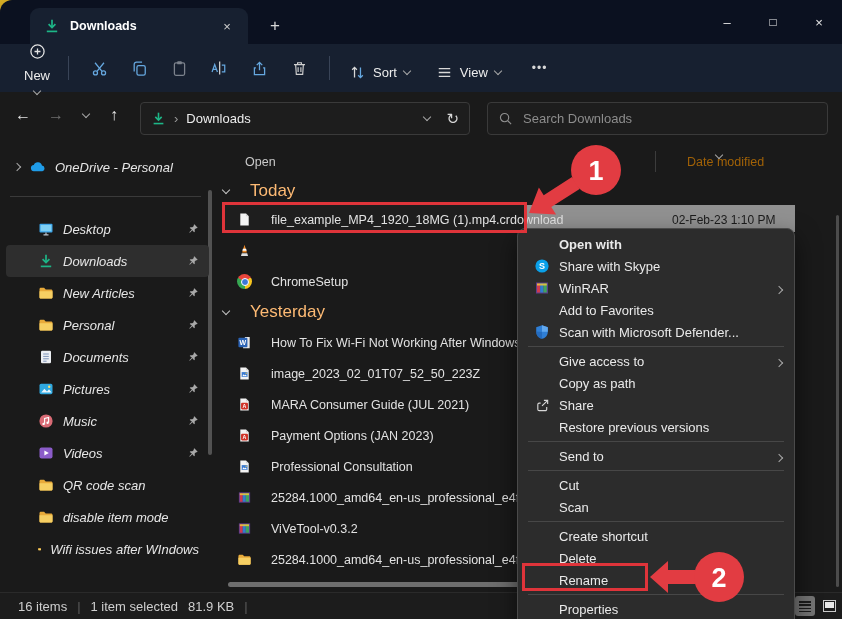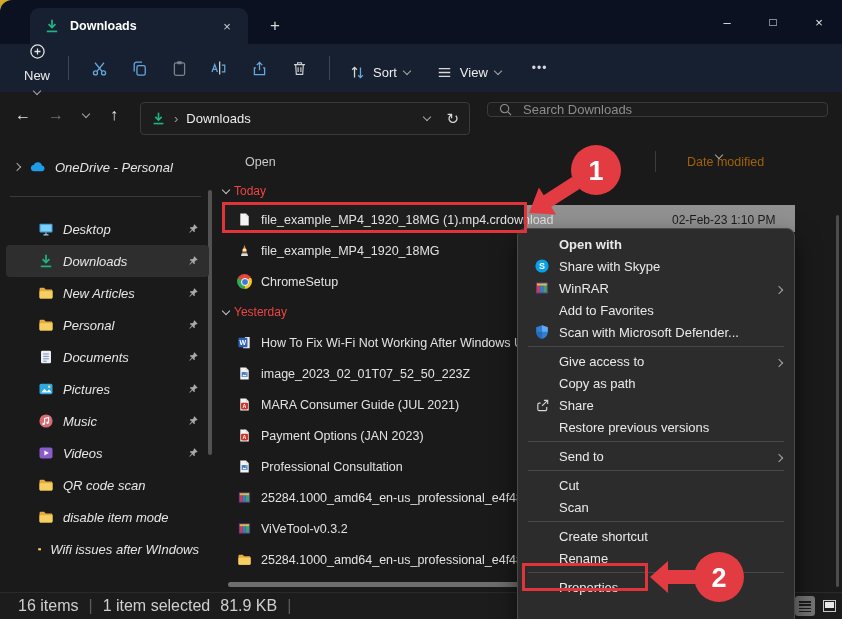--- a/index.html
+++ b/index.html
@@ -49,21 +49,21 @@
   .navbar { position:absolute; left:0; top:92px; right:0; height:53px; background:#1a1a1a; }
   .nav-ico { position:absolute; top:14px; font-size:16px; color:#e4e4e4; }
   .nav-ico.dim { color:#6e6e6e; }
   .addressbar { position:absolute; left:140px; top:10px; width:330px; height:33px;
     background:#1d1d1d; border:1px solid #3a3a3a; border-radius:4px;
     display:flex; align-items:center; padding:0 10px; gap:8px; }
   .addr-sep { color:#9a9a9a; font-size:13px; }
   .addr-path { color:#ededed; }
   .addr-right { margin-left:auto; display:flex; align-items:center; gap:16px; }
   .addr-refresh { color:#d6d6d6; font-size:15px; }
-  .searchbox { position:absolute; left:487px; top:10px; width:341px; height:15px;
+  .searchbox { position:absolute; left:487px; top:10px; width:341px; height:33px;
     background:#1d1d1d; border:1px solid #3a3a3a; border-radius:4px;
     display:flex; align-items:center; padding:0 10px; gap:10px; }
   .searchbox input { background:transparent; border:none; outline:none;
     color:#cfcfcf; font-size:13px; width:250px; font-family:"Liberation Sans",sans-serif; }
   .searchbox input::placeholder { color:#8d8d8d; }
 
   
   .sidebar { position:absolute; left:0; top:145px; width:215px; bottom:27px; background:#1a1a1a; }
   .od-row { position:absolute; left:0; top:6px; right:8px; height:32px;
     display:flex; align-items:center; padding-left:14px; gap:9px; border-radius:4px; }
@@ -79,40 +79,40 @@
 
   .ic { display:inline-block; vertical-align:middle; }
 
   
   .filearea { position:absolute; left:215px; top:145px; width:627px; bottom:27px; overflow:hidden; }
   .fl-head { position:relative; height:33px; display:flex; align-items:center; padding-left:30px;
     color:#c9c9c9; font-size:12.5px; }
   .col-sep { position:absolute; left:440px; top:6px; width:1px; height:21px; background:#3c3c3c; }
   .col-date { position:absolute; left:472px; top:0; height:33px; display:flex; align-items:center; color:#a16207; }
   .col-sortchev { position:absolute; left:501px; top:2px; }
-  .group-head { height:26px; display:flex; align-items:center; gap:5px; padding-left:8px;
-    color:#ef4444; font-size:12px; }
+  .group-head { height:26px; display:flex; align-items:center; gap:21px; padding-left:8px;
+    color:#fdba74; font-size:17px; }
   .group-head .chev { border-color:#c4c4c4; }
   .row { position:relative; height:31px; display:flex; align-items:center; gap:9px;
     padding-left:22px; font-size:12.5px; color:#e2e2e2; }
-  .row .fname { white-space:nowrap; position:relative; z-index:2; }
+  .row .fname { white-space:nowrap; position:relative; z-index:2;margin-left:10px; }
   .row.selrow .sel-band { position:absolute; left:9px; right:47px; top:1px; bottom:3px; background:#919191; z-index:0; }
   .row.selrow .sel-name-bg { position:absolute; left:9px; width:303px; top:1px; bottom:3px; background:#1e1e1e; z-index:1; }
   .row.selrow .ficon { position:relative; z-index:2; }
   .sel-date { position:absolute; left:457px; top:0; height:100%; display:flex; align-items:center;
     color:#1b1b1b; font-size:12px; z-index:1; }
   .h-scroll { position:absolute; left:13px; bottom:5px; width:292px; height:5px;
     background:#6e6e6e; border-radius:3px; }
   .v-scroll { position:absolute; right:3px; top:215px; height:372px; width:3px;
     background:#4c4c4c; border-radius:2px; z-index:6; }
 
   
   .statusbar { position:absolute; left:0; bottom:0; right:0; height:27px; background:#1c1c1c;
     border-top:1px solid #2a2a2a; display:flex; align-items:center; padding-left:18px; gap:10px;
-    font-size:16px; color:#cfcfcf; z-index:5; }
+    font-size:13px; color:#cfcfcf; z-index:5; }
   .st-sep { color:#5c5c5c; }
   .view-btns { position:absolute; right:3px; top:3px; display:flex; gap:4px; }
   .view-btn { width:20px; height:20px; border-radius:3px; display:flex; align-items:center; justify-content:center; }
   .view-btn.active { background:#757575; }
   .ic-lines { width:12px; height:11px;
     background:repeating-linear-gradient(180deg,#1d1d1d 0 1.6px,transparent 1.6px 3.3px); }
   .ic-thumb { position:relative; width:13px; height:12px; border:1.5px solid #c9c9c9; }
   .ic-thumb::after { content:''; position:absolute; inset:1px 1px 3px 1px; background:#e8e8e8; }
 
   
@@ -538,21 +538,20 @@
         <use href="#i-file"></use>
       </svg>
     <span class="fname">file_example_MP4_1920_18MG (1).mp4.crdownload</span>
     <span class="sel-date">02-Feb-23 1:10 PM</span>
   </div>
 
   <div class="row">
     <svg class="ic" width="15" height="15">
         <use href="#i-vlc"></use>
       </svg>
-    <span class="fname">file_example_MP4_1920_18MG</span>
   </div>
   <div class="row">
     <span class="ic-chrome"></span>
     <span class="fname">ChromeSetup</span>
   </div>
 
   <div class="group-head" style="height:30px">
     <span class="chev"></span>
     <span>Yesterday</span>
   </div>
@@ -698,20 +697,24 @@
     <span class="mi-ic"></span>
     <span class="mi-lbl">Scan</span>
   </div>
   <div class="mi-sepline"></div>
   <div class="mi">
     <span class="mi-ic"></span>
     <span class="mi-lbl">Create shortcut</span>
   </div>
   <div class="mi">
     <span class="mi-ic"></span>
+    <span class="mi-lbl">Delete</span>
+  </div>
+  <div class="mi">
+    <span class="mi-ic"></span>
     <span class="mi-lbl">Rename</span>
   </div>
   <div class="mi-sepline"></div>
   <div class="mi">
     <span class="mi-ic"></span>
     <span class="mi-lbl">Properties</span>
   </div>
 </div>
 
 <div class="anno-box box1"></div>

